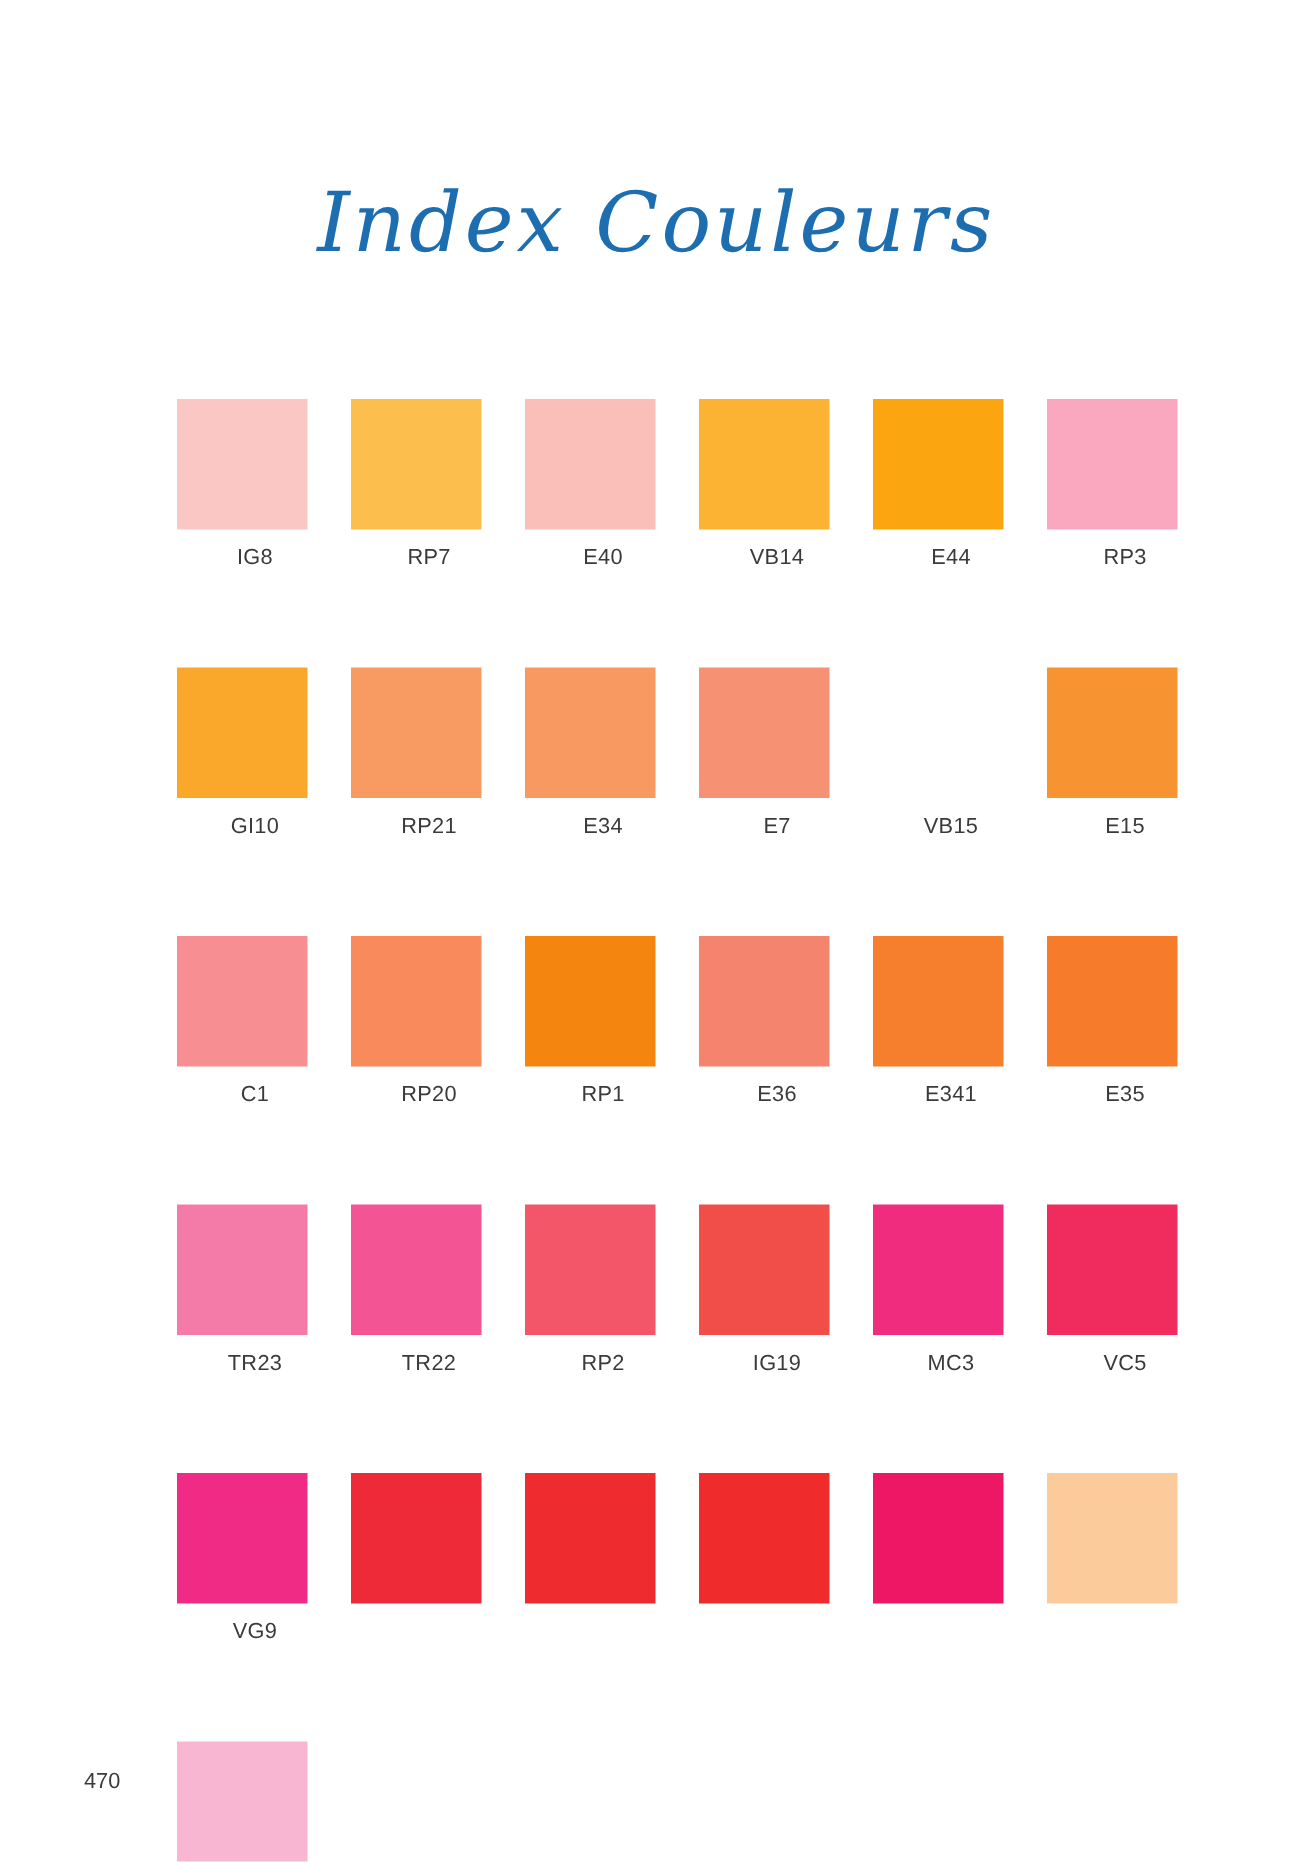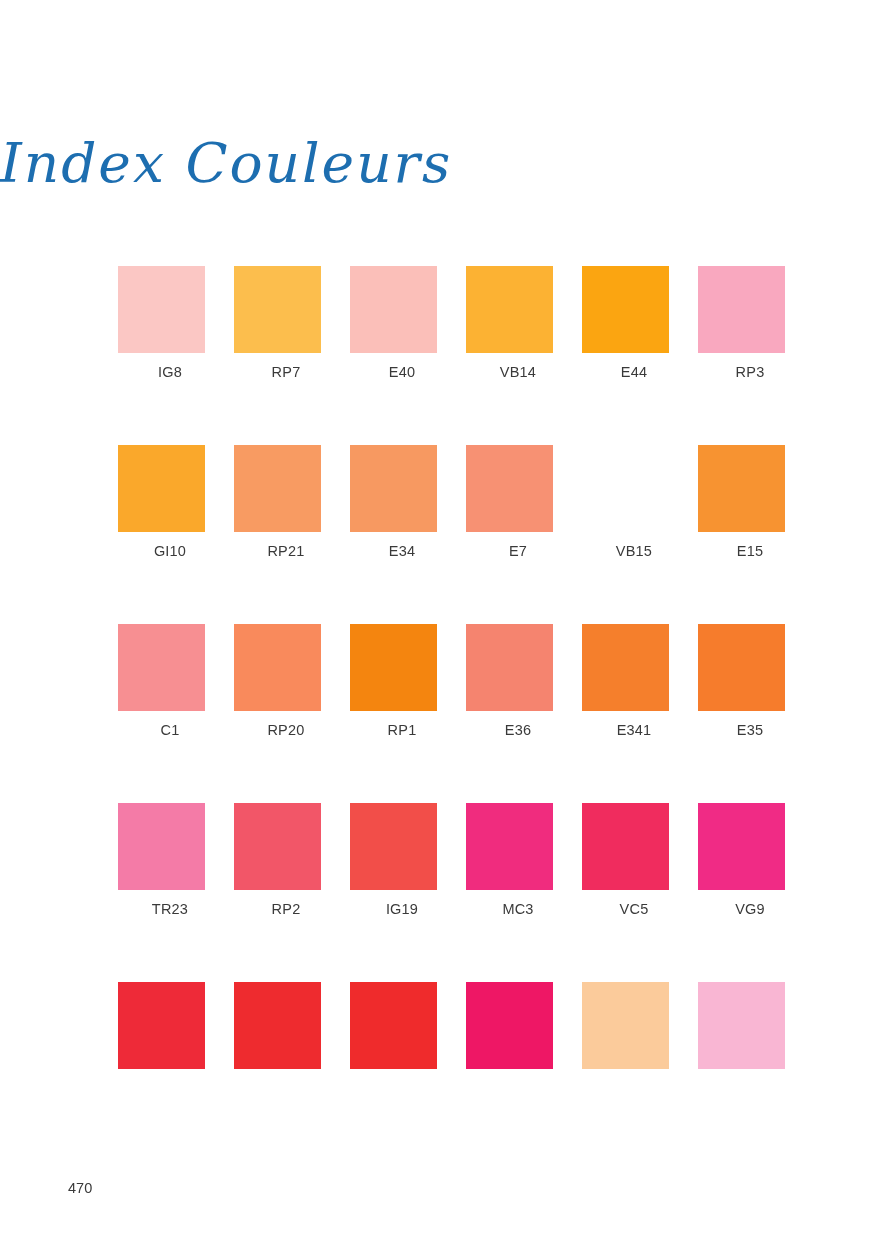--- a/index.html
+++ b/index.html
@@ -18,24 +18,24 @@
 
   .page {
     position: absolute;
     inset: 0;
     background: #ffffff;
   }
 
   
   .page-title {
     position: absolute;
-    top: 131px;
+    top: 116px;
     left: 0;
     width: 875px;
-    text-align: left;
+    text-align: center;
     font-family: "DejaVu Serif", serif;
     font-style: italic;
     font-weight: 400;
     font-size: 55px;
     letter-spacing: 2px;
     color: #1D6EB0;
     white-space: nowrap;
   }
 
   
@@ -72,21 +72,20 @@
   }
 
   
   .page-number {
     position: absolute;
     left: 56px;
     top: 1180px;
     font-family: "Liberation Sans", sans-serif;
     font-size: 14.5px;
     color: #3a3a3a;
-    margin-left: 12px;
   }
 </style>
 </head>
 <body style="background: rgb(255, 255, 255);">
 
 <div class="page">
 
   <div class="page-title" style="color: rgb(29, 110, 176);">Index Couleurs</div>
 
   <div class="swatch-grid">
@@ -160,20 +159,24 @@
       </div>
       <div class="swatch-cell">
         <span class="swatch-chip" style="background-color: rgb(246, 124, 44);"></span>
         <span class="swatch-label">E35</span>
       </div>
       <div class="swatch-cell">
         <span class="swatch-chip" style="background-color: rgb(244, 123, 167);"></span>
         <span class="swatch-label">TR23</span>
       </div>
       <div class="swatch-cell">
+        <span class="swatch-chip" style="background-color: rgb(242, 84, 148);"></span>
+        <span class="swatch-label">TR22</span>
+      </div>
+      <div class="swatch-cell">
         <span class="swatch-chip" style="background-color: rgb(242, 86, 104);"></span>
         <span class="swatch-label">RP2</span>
       </div>
       <div class="swatch-cell">
         <span class="swatch-chip" style="background-color: rgb(242, 78, 73);"></span>
         <span class="swatch-label">IG19</span>
       </div>
       <div class="swatch-cell">
         <span class="swatch-chip" style="background-color: rgb(240, 44, 126);"></span>
         <span class="swatch-label">MC3</span>

